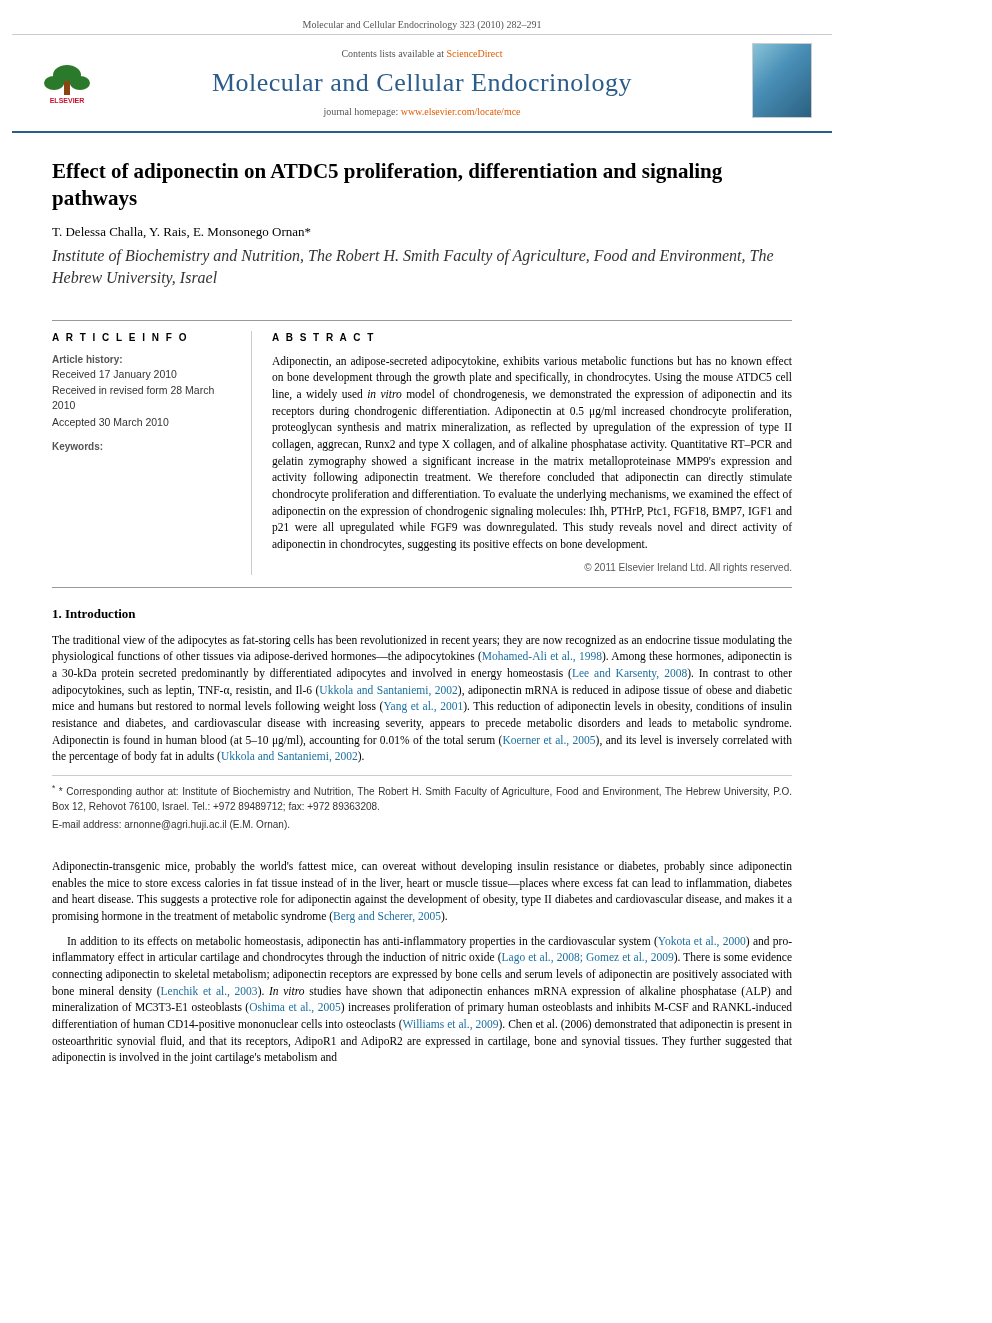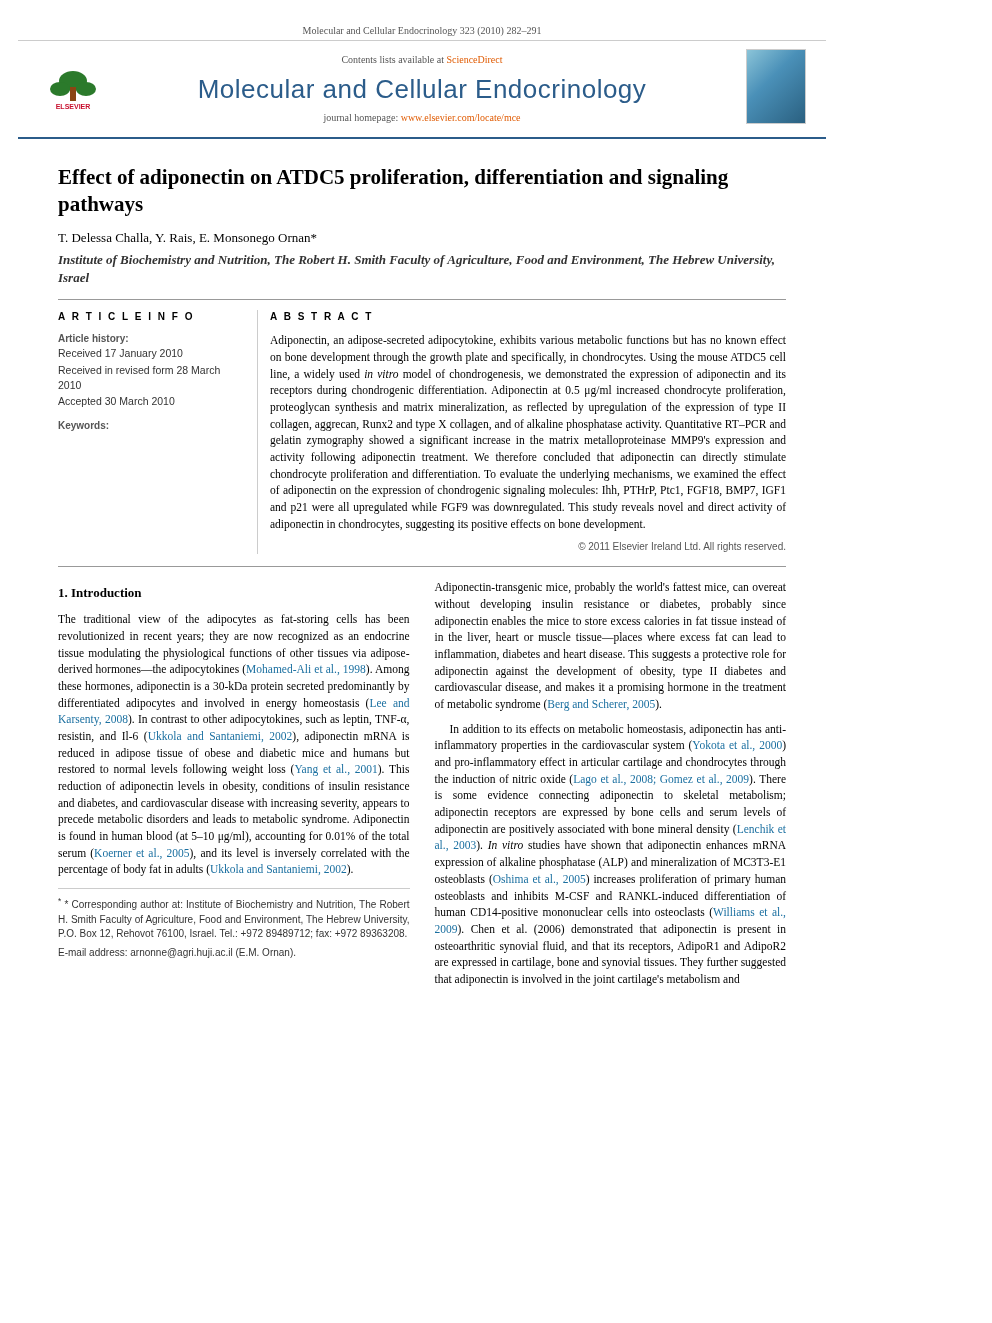--- a/index.html
+++ b/index.html
@@ -9,21 +9,21 @@
       color: #000;
       font-size: 13px;
       line-height: 1.4;
       width: 992px;
     }
 
     .page {
       width: 844px;
       min-height: 1323px;
       background: #fff;
-      padding: 18px;
+      padding: 12px;
     }
 
     
     .journal-header-bar {
       text-align: center;
       font-size: 10px;
       color: #555;
       padding: 6px 0 2px;
       border-bottom: 1px solid #ccc;
     }
@@ -54,21 +54,21 @@
 
     .journal-banner-center .contents-line a {
       color: #e05a00;
       text-decoration: none;
     }
 
     .journal-title {
       font-size: 26px;
       font-weight: normal;
       color: #2b5c8a;
-      font-family: Liberation Sans, sans-serif;
+      font-family: Liberation Serif, serif;
       letter-spacing: 0.5px;
     }
 
     .journal-banner-center .homepage-line {
       font-size: 10px;
       color: #555;
       margin-top: 4px;
     }
 
     .journal-banner-center .homepage-line a {
@@ -105,31 +105,30 @@
     }
 
     
     .article-authors {
       font-size: 13px;
       color: #000;
       margin-bottom: 4px;
     }
 
     .affiliation {
-      font-size: 13px;
+      font-size: 16px;
       font-style: italic;
       color: #333;
-      margin-bottom: 12px;
-      font-weight: bold;
+      margin-bottom: 30px;
     }
 
     
     .two-col {
       display: flex;
-      gap: 12px;
+      gap: 20px;
       margin-top: 10px;
       border-top: 1px solid #999;
       padding-top: 10px;
     }
 
     .col-left {
       width: 200px;
       flex-shrink: 0;
       border-right: 1px solid #ccc;
       padding-right: 15px;
@@ -188,20 +187,21 @@
 
     
     .body-divider {
       border-top: 1px solid #999;
       margin: 12px 0;
     }
 
     .two-col-body {
       display: flex;
       gap: 25px;
+      flex-direction: column;
     }
 
     .body-col {
       flex: 1;
       font-size: 11.5px;
       color: #000;
       text-align: justify;
       line-height: 1.45;
     }
 

